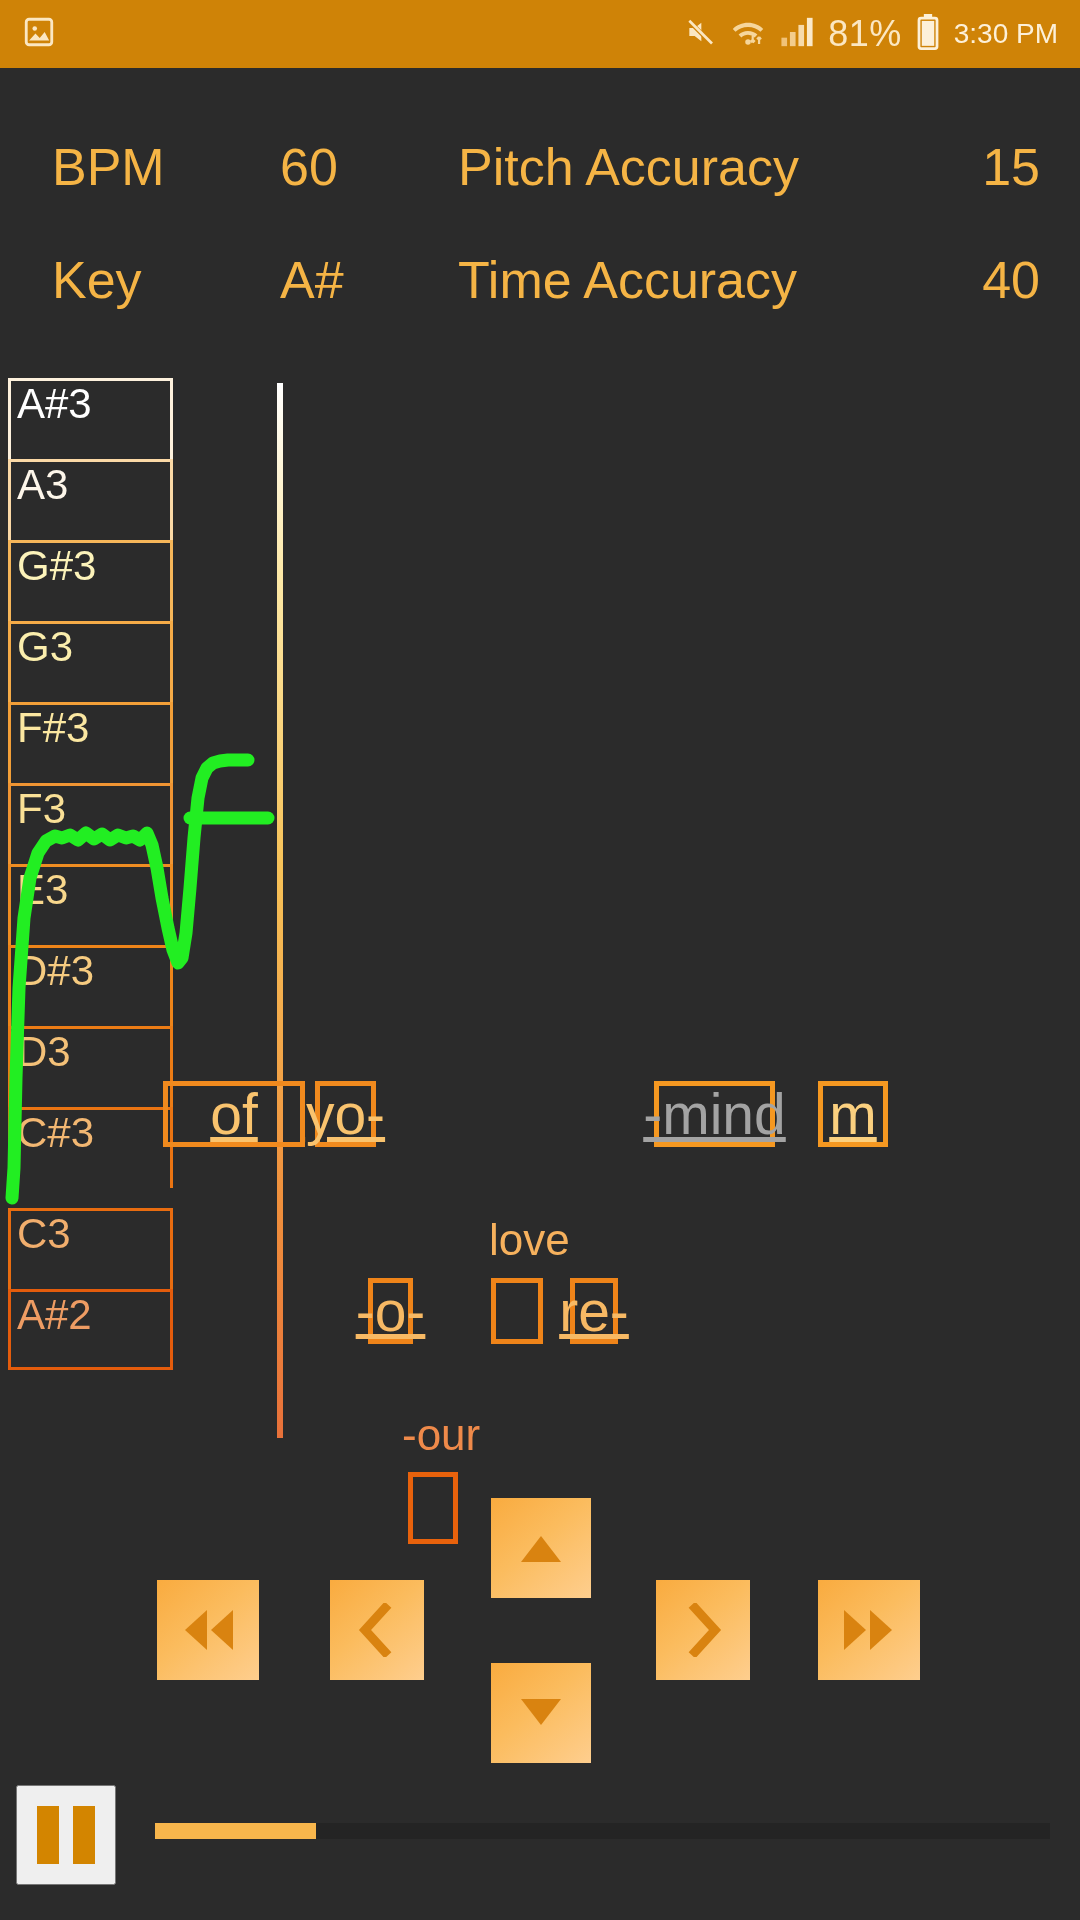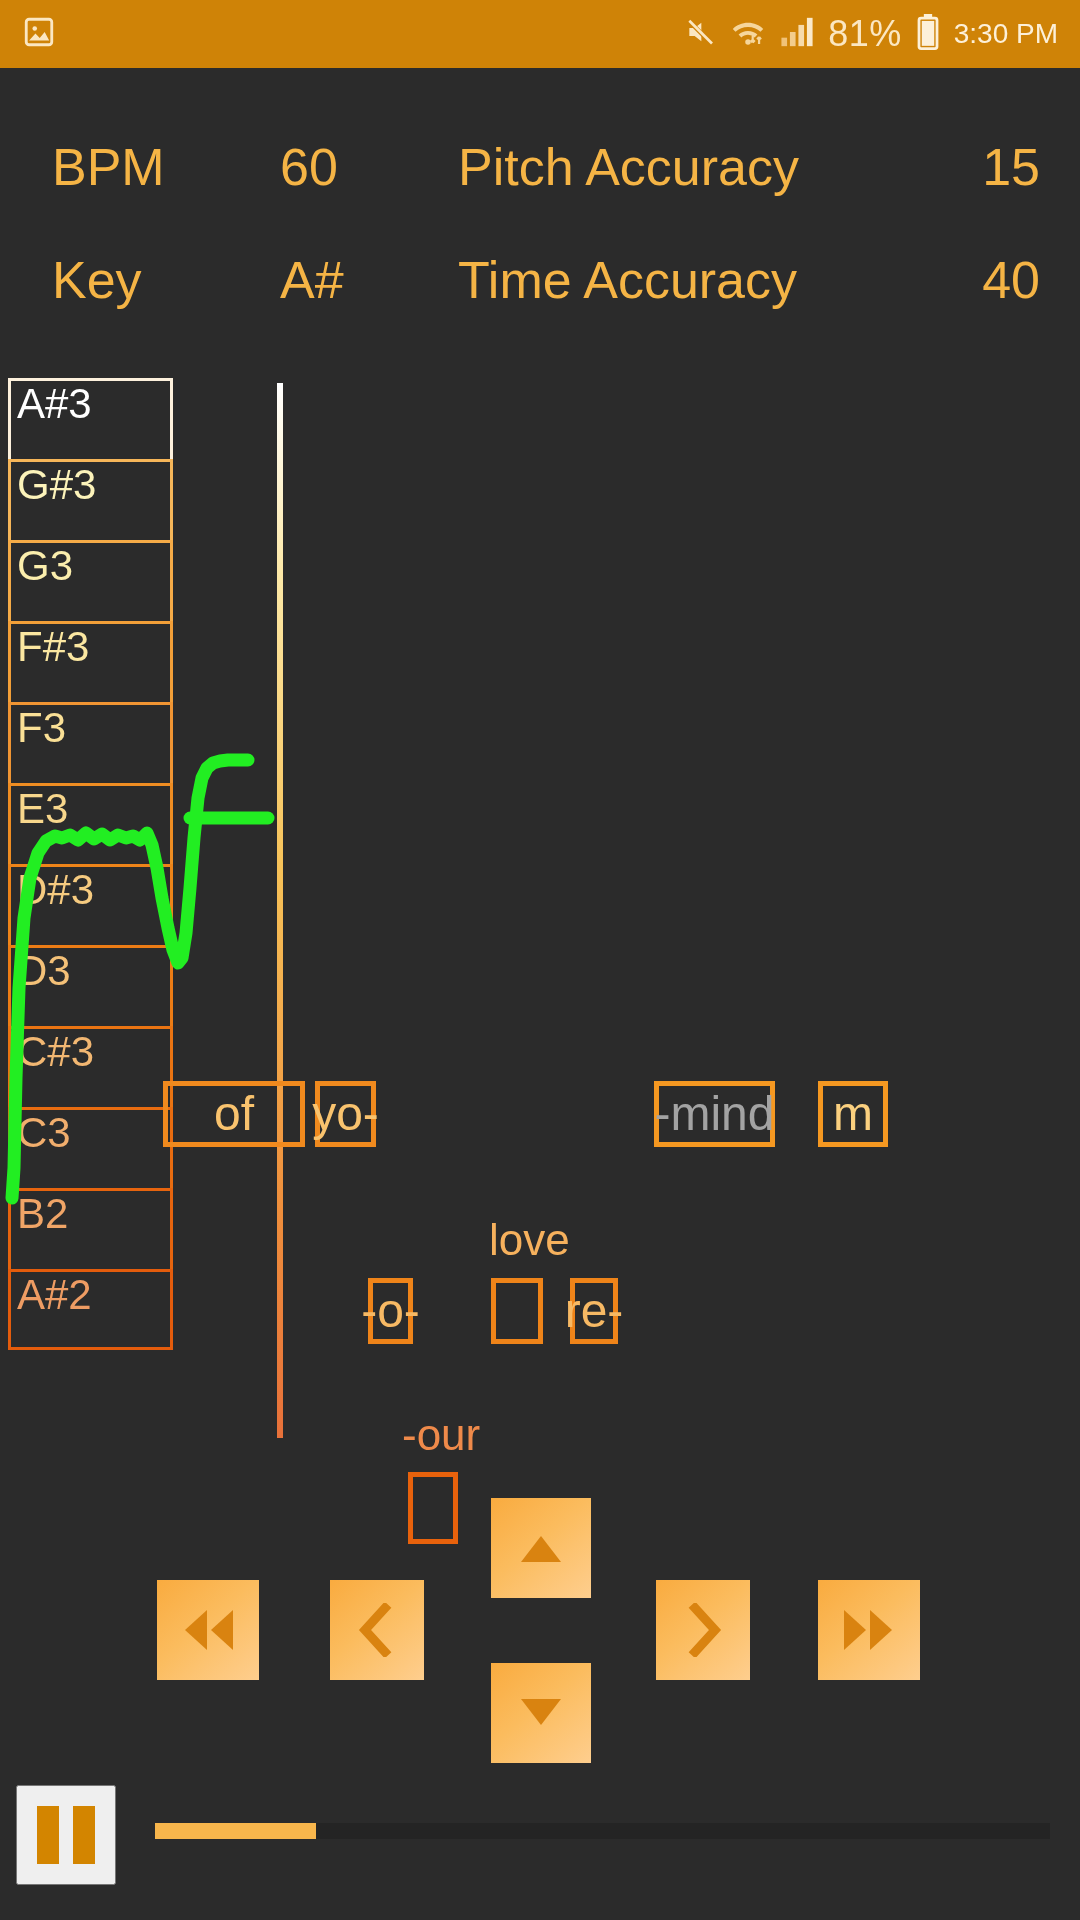--- a/index.html
+++ b/index.html
@@ -71,22 +71,22 @@
     position:absolute;left:277px;top:5px;width:6px;height:1055px;
     background:linear-gradient(to bottom,#ffffff 0%,#fde9a8 18%,#f7c258 46%,#ef8f3c 78%,#e8713a 100%);
   }
   
   .nblock{
     position:absolute;box-sizing:border-box;
     border:5px solid #f08a1e;
     display:flex;align-items:center;justify-content:center;
   }
   .nblock .nlabel{
-    font-size:48px;line-height:1;color:#f7c06a;
-    font-family:"Liberation Sans", sans-serif;white-space:nowrap;
+    font-size:57px;line-height:1;color:#f7c06a;
+    font-family:"Liberation Sans", sans-serif;white-space:nowrap;text-decoration:underline;
   }
   .floatlabel{
     position:absolute;font-size:44px;line-height:1;
     font-family:"Liberation Sans", sans-serif;white-space:nowrap;
   }
   
   .curve{position:absolute;left:0;top:0;width:1080px;height:1075px;}
   
   .pad{position:absolute;left:0;top:1480px;width:1080px;height:280px;}
   .padbtn{
@@ -173,20 +173,23 @@
     <span class="stat-cell c-value2">40</span>
   </div>
 </div>
 
 <div class="roll">
 
   <div class="keycol">
       <div class="keyrow" style="border-color: rgb(253, 241, 221);">
         <span class="kl" style="color: rgb(255, 255, 255);">A#3</span>
       </div>
+      <div class="keyrow" style="border-color: rgb(251, 217, 166);">
+        <span class="kl" style="color: rgb(253, 246, 234);">A3</span>
+      </div>
       <div class="keyrow" style="border-color: rgb(246, 182, 89);">
         <span class="kl" style="color: rgb(252, 243, 186);">G#3</span>
       </div>
       <div class="keyrow" style="border-color: rgb(245, 171, 71);">
         <span class="kl" style="color: rgb(251, 238, 173);">G3</span>
       </div>
       <div class="keyrow" style="border-color: rgb(242, 159, 56);">
         <span class="kl" style="color: rgb(251, 231, 161);">F#3</span>
       </div>
       <div class="keyrow" style="border-color: rgb(240, 149, 51);">
@@ -197,25 +200,22 @@
       </div>
       <div class="keyrow" style="border-color: rgb(238, 132, 25);">
         <span class="kl" style="color: rgb(246, 203, 128);">D#3</span>
       </div>
       <div class="keyrow" style="border-color: rgb(236, 124, 21);">
         <span class="kl" style="color: rgb(244, 193, 120);">D3</span>
       </div>
       <div class="keyrow" style="border-color: rgb(234, 116, 18);">
         <span class="kl" style="color: rgb(242, 183, 114);">C#3</span>
       </div>
-      <div class="keyrow" style="border-color: rgb(232, 108, 16);">
+      <div class="keyrow" style="border-color: rgb(232, 108, 16); margin-top: 20px;">
         <span class="kl" style="color: rgb(241, 174, 109);">C3</span>
-      </div>
-      <div class="keyrow" style="border-color: rgb(230, 100, 14);">
-        <span class="kl" style="color: rgb(240, 165, 103);">B2</span>
       </div>
       <div class="keyrow" style="border-color: rgb(228, 92, 12);">
         <span class="kl" style="color: rgb(238, 156, 99);">A#2</span>
       </div>
     </div>
 
   <div class="playhead"></div>
 
   <div id="blocks">
       <div class="nblock" style="left: 163px; top: 703px; width: 142px; height: 66px; border-color: rgb(240, 138, 30);">

